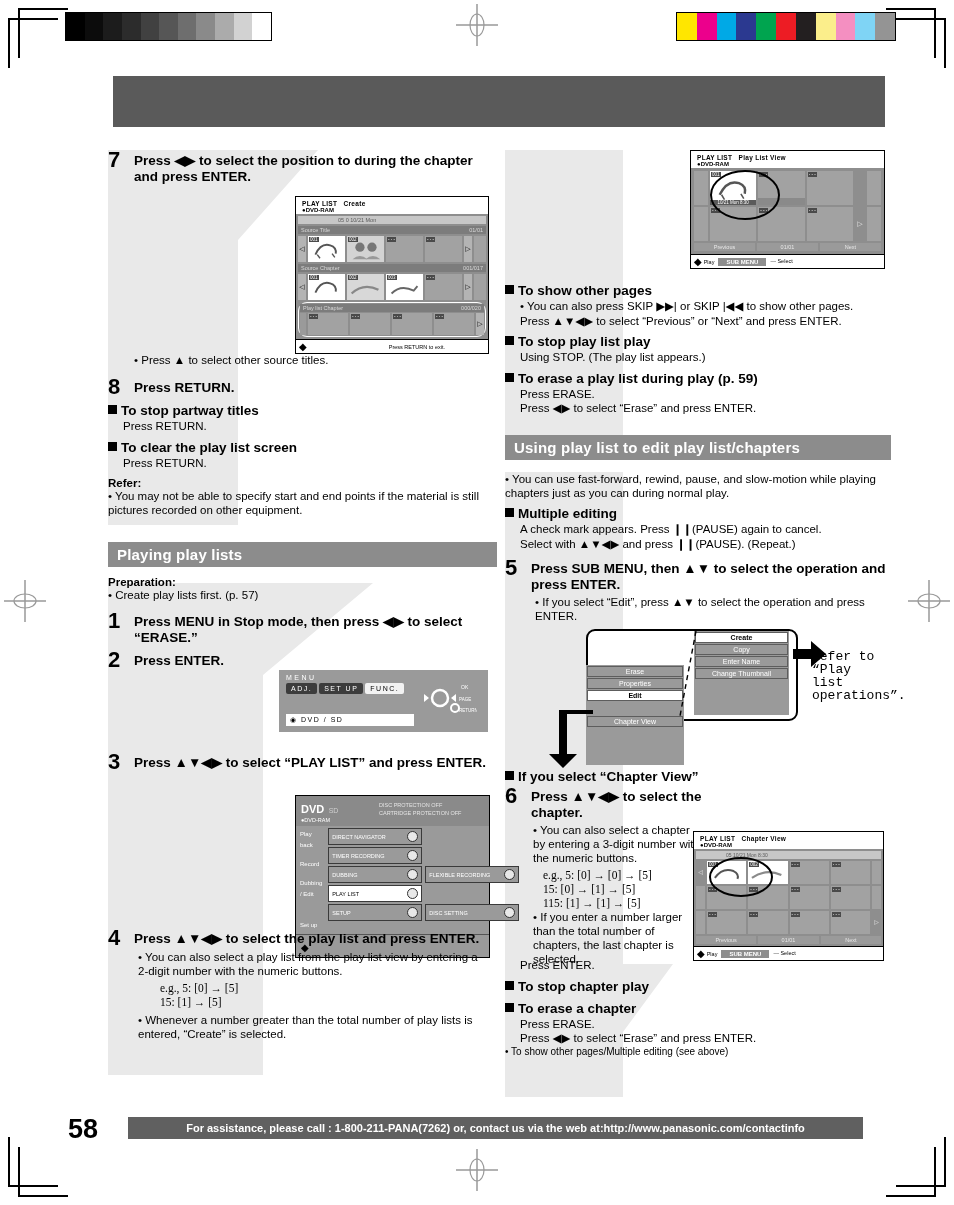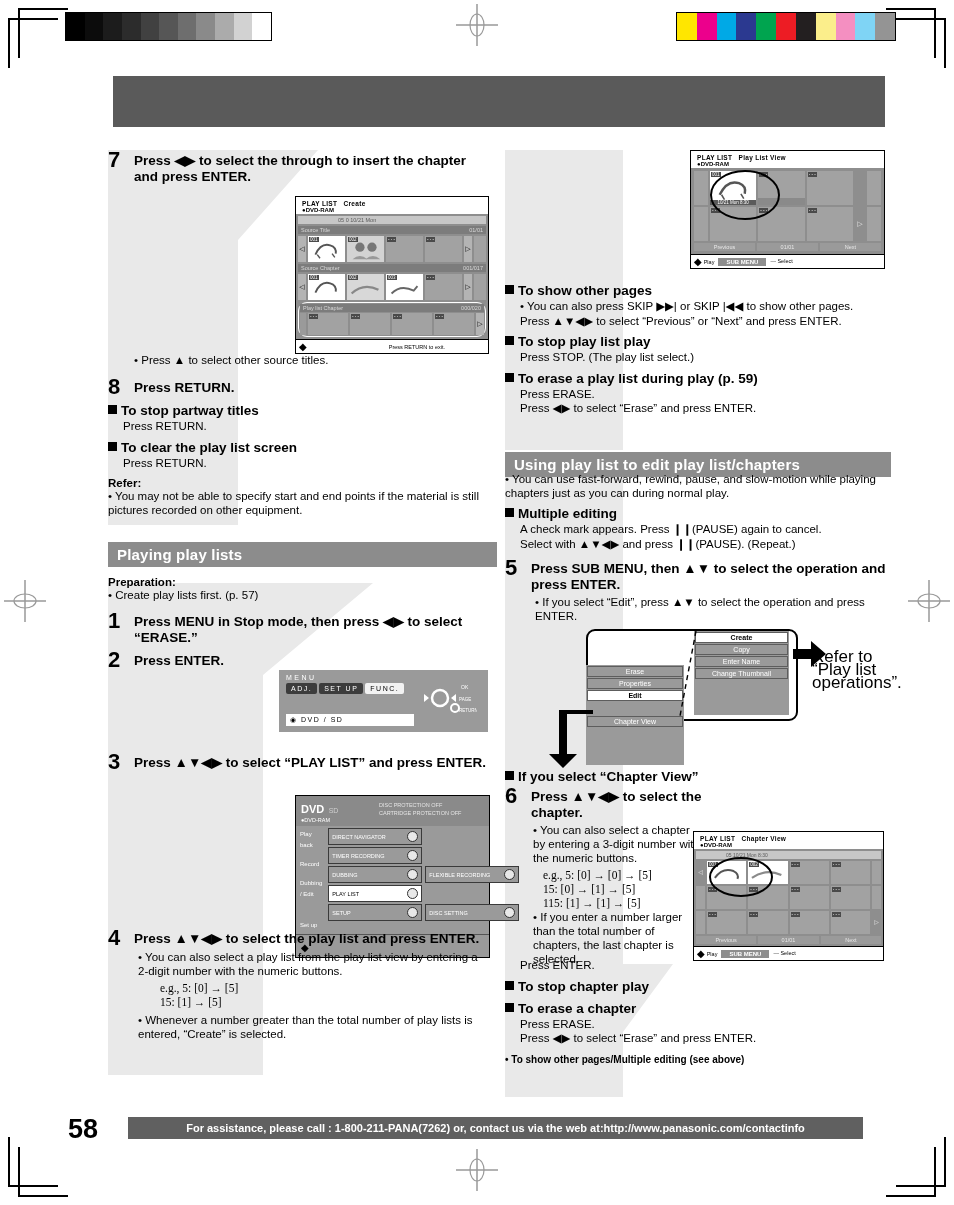--- a/index.html
+++ b/index.html
@@ -82,21 +82,21 @@
   .dvdmenu .bot{border-top:1px solid #555;padding:2px 5px;}
   .ftabs{display:flex;gap:2px;margin-top:2px;}
   .ftab{background:#3c3c3c;color:#fff;font-size:7px;letter-spacing:1.5px;padding:2px 5px;border-radius:2px;}
   .ftab.lit{background:#f2f2f2;color:#000;}
 
   
   .fbox{border:2px solid #000;border-radius:9px;background:#fff;}
   .mlist{background:#9a9a9a;width:95px;}
   .mitem{color:#fff;font-size:7px;text-align:center;padding:1px 0;border:1px solid #5d5d5d;margin:1px;}
   .mitem.lit{background:#fff;color:#000;font-weight:bold;}
-  .refer{font-family:Liberation Sans, sans-serif;font-size:17px;line-height:13px;}
+  .refer{font-family:Liberation Mono, monospace;font-size:13px;line-height:13px;}
 
   .footer-num{left:68px;top:1114px;font-size:27px;font-weight:bold;}
   .footer-bar{left:128px;top:1117px;width:735px;background:#606060;color:#fff;font-size:11px;font-weight:bold;
               text-align:center;padding:5px 0;}
 </style>
 </head>
 <body>
 
 <div class="abs crop-tl"></div>
 <div class="abs crop-tl2"></div>
@@ -167,21 +167,21 @@
   <polygon points="0,0 118,0 118,300 0,300" fill="#e9e9e9"></polygon>
 </svg>
 <svg class="abs" style="left:505px;top:472px;width:390px;height:640px;">
   <polygon points="0,0 118,0 118,492 168,492 118,560 118,625 0,625" fill="#e9e9e9"></polygon>
 </svg>
 
 <div class="abs col-l">
 
   <div class="step">
     <div class="step-no">7</div>
-    <div class="step-tx">Press ◀▶ to select the through to insert the chapter and press ENTER.</div>
+    <div class="step-tx">Press ◀▶ to select the position to during the chapter and press ENTER.</div>
   </div>
 
   <div class="abs tv" style="left:187px;top:46px;width:192px;">
     <div class="tv-head">
       <div class="tv-t1"><span>PLAY LIST</span>
         &nbsp;&nbsp;<span>Create</span></div>
       <div class="tv-t2"><span>●</span><span>DVD-RAM</span></div>
     </div>
     <div class="tv-body">
       <div style="background:#c7c7c7;color:#5a5a5a;font-size:5.5px;padding:1px 40px;margin-bottom:2px;">05       0   10/21  Mon</div>
@@ -468,29 +468,29 @@
 </div>
 
 <div class="abs col-r" style="top:282px;">
   <div class="bsq" style="margin-top:0;">
     <span class="sq"></span><span>To show other pages</span></div>
   <div class="bd">• You can also press SKIP ▶▶| or SKIP |◀◀ to show other pages.</div>
   <div class="bd">Press ▲▼◀▶ to select “Previous” or “Next” and press ENTER.</div>
 
   <div class="bsq">
     <span class="sq"></span><span>To stop play list play</span></div>
-  <div class="bd">Press STOP. (The play list select.)</div>
+  <div class="bd">Using STOP. (The play list appears.)</div>
 
   <div class="bsq">
     <span class="sq"></span><span>To erase a play list during play (p. 59)</span></div>
   <div class="bd">Press ERASE.</div>
   <div class="bd">Press ◀▶ to select “Erase” and press ENTER.</div>
 </div>
 
-<div class="abs sect" style="left:505px;top:452px;width:368px;">Using play list to edit play list/chapters</div>
+<div class="abs sect" style="left:505px;top:435px;width:368px;">Using play list to edit play list/chapters</div>
 
 <div class="abs" style="left:505px;top:472px;width:382px;">
   <div class="note-b" style="font-size:11.5px;">• You can use fast-forward, rewind, pause, and slow-motion while playing chapters just as you can during normal play.</div>
 
   <div class="bsq">
     <span class="sq"></span><span>Multiple editing</span></div>
   <div class="bd">A check mark appears. Press ❙❙(PAUSE) again to cancel.</div>
   <div class="bd">Select with ▲▼◀▶ and press ❙❙(PAUSE). (Repeat.)</div>
 
   <div class="step" style="margin-top:7px;">
@@ -624,17 +624,17 @@
   <div class="bd">Press ENTER.</div>
 
   <div class="bsq">
     <span class="sq"></span><span>To stop chapter play</span></div>
 
   <div class="bsq">
     <span class="sq"></span><span>To erase a chapter</span></div>
   <div class="bd">Press ERASE.</div>
   <div class="bd">Press ◀▶ to select “Erase” and press ENTER.</div>
 
-  <div style="font-size:10px;font-weight:bold;margin-top:8px;">• To show other pages/Multiple editing (see above)</div>
+  <div style="font-size:10px;font-weight:normal;">• To show other pages/Multiple editing (see above)</div>
 </div>
 
 <div class="abs footer-num">58</div>
 <div class="abs footer-bar">For assistance, please call : 1-800-211-PANA(7262) or, contact us via the web at:http://www.panasonic.com/contactinfo</div>
 
 </body></html>

